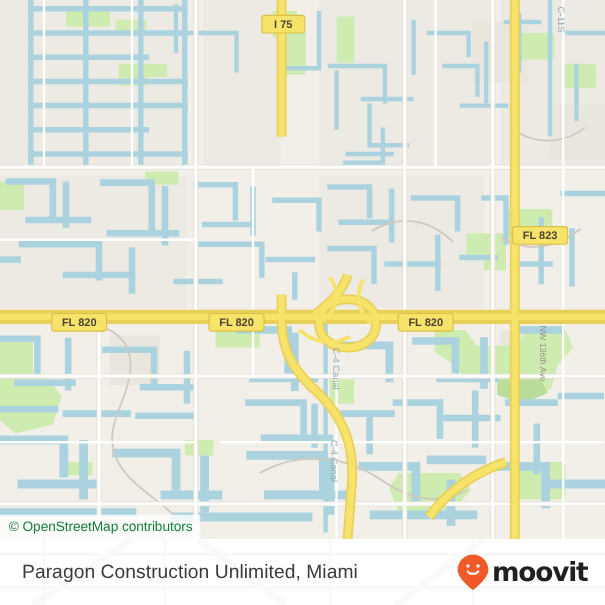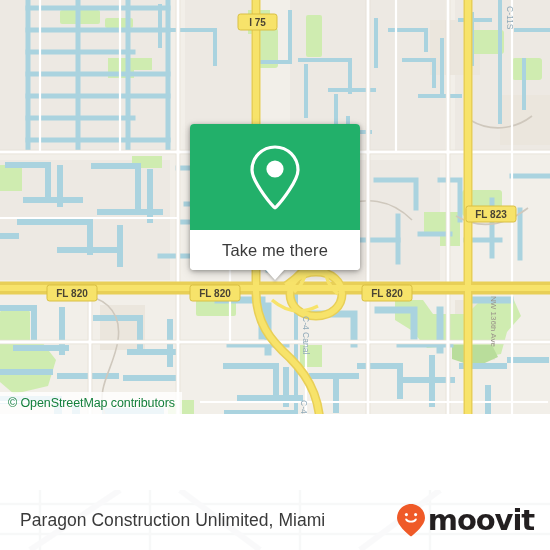--- a/index.html
+++ b/index.html
@@ -20,21 +20,21 @@
     overflow: hidden;
     background: #ffffff;
   }
 
   
   #map {
     position: absolute;
     left: 0;
     top: 0;
     width: 550px;
-    height: 414px;
+    height: 490px;
     overflow: hidden;
     background: #f2efe9;
   }
   #map-svg {
     position: absolute;
     left: 0;
     top: 0;
     display: block;
   }
 
@@ -129,21 +129,21 @@
   #brand {
     position: absolute;
     right: 16px;
     top: 50%;
     transform: translateY(-50%);
     display: flex;
     align-items: center;
     gap: 2px;
   }
   #brand-wordmark {
-    font-size: 29px;
+    font-size: 24px;
     font-weight: bold;
     color: #231f20;
     letter-spacing: -1.1px;
     line-height: 1;
     font-family: "DejaVu Sans", sans-serif;
   }
 </style>
 </head>
 <body>
 
@@ -449,32 +449,20 @@
 
         <text class="lblwt" x="301" y="400" transform="rotate(90 301 400)">C-4 Canal</text>
 
         <text class="lblst" x="491" y="296" transform="rotate(90 491 296)">NW 136th Ave</text>
       </g>
     </svg>
 
     <div id="attribution">© OpenStreetMap contributors</div>
   </div>
 
-  <div id="callout">
-    <div id="callout-head">
-      <svg width="54" height="66" viewBox="0 0 54 66">
-        <path d="M27 3 C14.3 3 4 13.3 4 26 C4 36.5 20 57 26 63.2 C26.55 63.75 27.45 63.75 28 63.2 C34 57 50 36.5 50 26 C50 13.3 39.7 3 27 3 Z" fill="none" stroke="#ffffff" stroke-width="3.2" stroke-linejoin="round"></path>
-        <circle cx="27" cy="25" r="8.6" fill="#ffffff"></circle>
-      </svg>
-    </div>
-    <div id="callout-foot">
-      <span id="callout-foot-label">Take me there</span>
-      <div id="callout-tail"></div>
-    </div>
-  </div>
 
   <div id="footer">
     <svg id="footer-watermark" width="550" height="60" viewBox="0 0 550 60">
       <g stroke="#7a8a96" fill="none" stroke-width="2.5">
         <path d="M0 14 h550"></path>
         <path d="M0 44 h550"></path>
         <path d="M40 0 v60"></path>
         <path d="M150 0 v60"></path>
         <path d="M300 0 v60"></path>
         <path d="M430 0 v60"></path>

